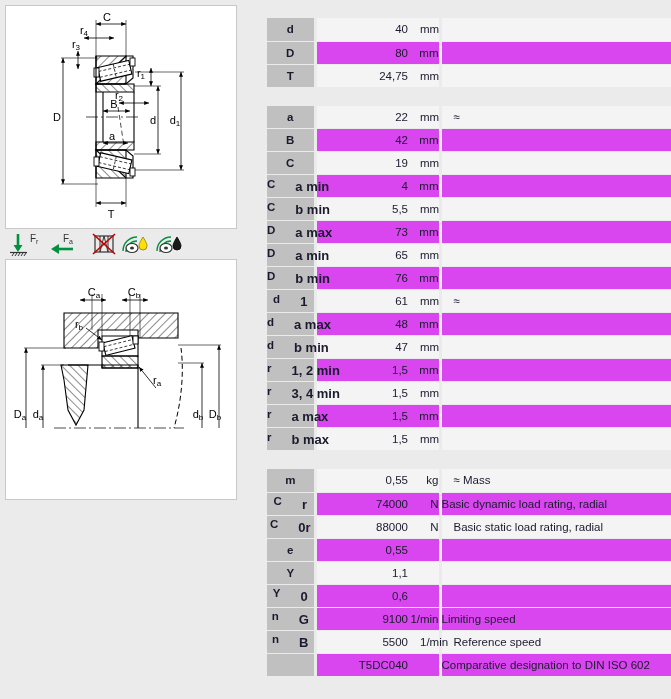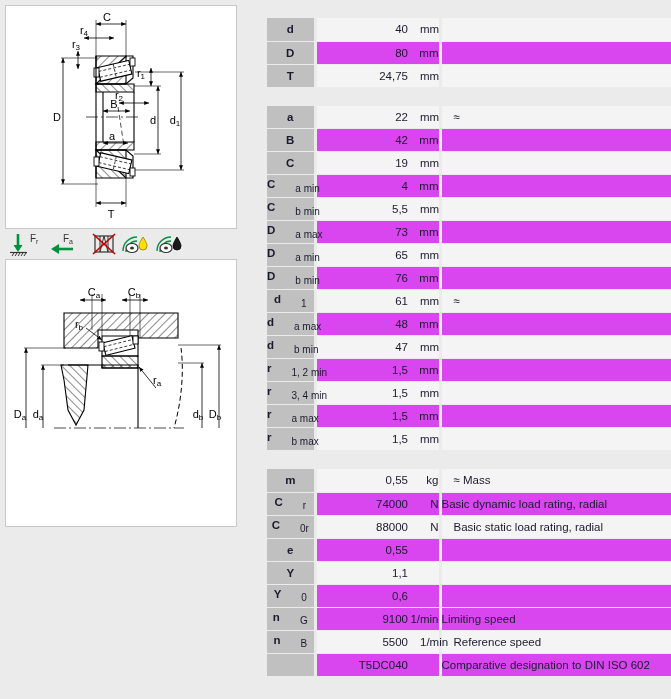--- a/index.html
+++ b/index.html
@@ -21,21 +21,21 @@
     position: absolute;
     left: 5px; top: 5px;
     width: 232px;
   }
   .draw-panel {
     background: #ffffff;
     border: 1px solid #c8c8c8;
     position: relative;
   }
   #panel-main { height: 224px; }
-  #panel-mount { height: 268px; margin-top: 0px; text-decoration: underline; }
+  #panel-mount { height: 241px; margin-top: 0px; text-decoration: underline; }
 
   #icon-row {
     height: 30px;
     position: relative;
     padding-left: 4px;
     display: flex;
     align-items: center;
     gap: 4px;
   }
 
@@ -84,21 +84,21 @@
   }
   td.note {
     text-align: left;
     padding-left: 5px;
     font-size: 11.5px;
     border-left: 3px solid #ebebeb;
   }
   tr.odd td.val, tr.odd td.unit, tr.odd td.note { background: #f4f4f4; padding-left: 12px; }
   tr.even td.val, tr.even td.unit, tr.even td.note { background: #d946ef; }
   .tblgap { height: 18px; }
-  sub { font-size: 10px; font-weight: normal; padding-left: 20px; }
+  sub { font-size: 13px; font-weight: bold; padding-left: 20px; }
 </style>
 </head>
 <body>
 
 <div id="page">
 
   <div id="left-col">
 
     <div class="draw-panel" id="panel-main">
       <svg width="230" height="222" viewBox="0 0 230 222">

